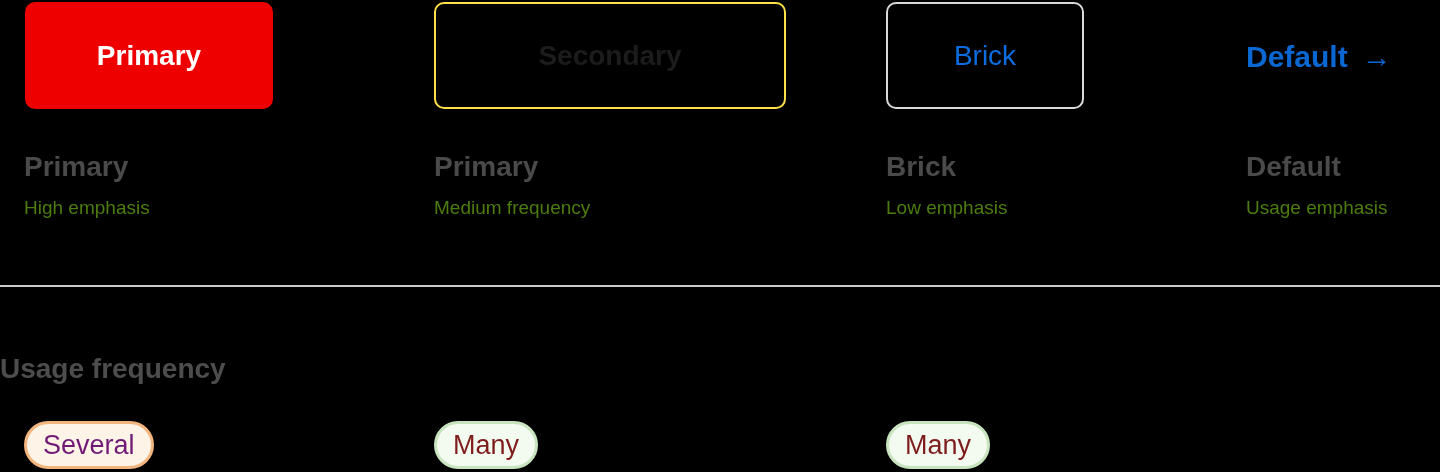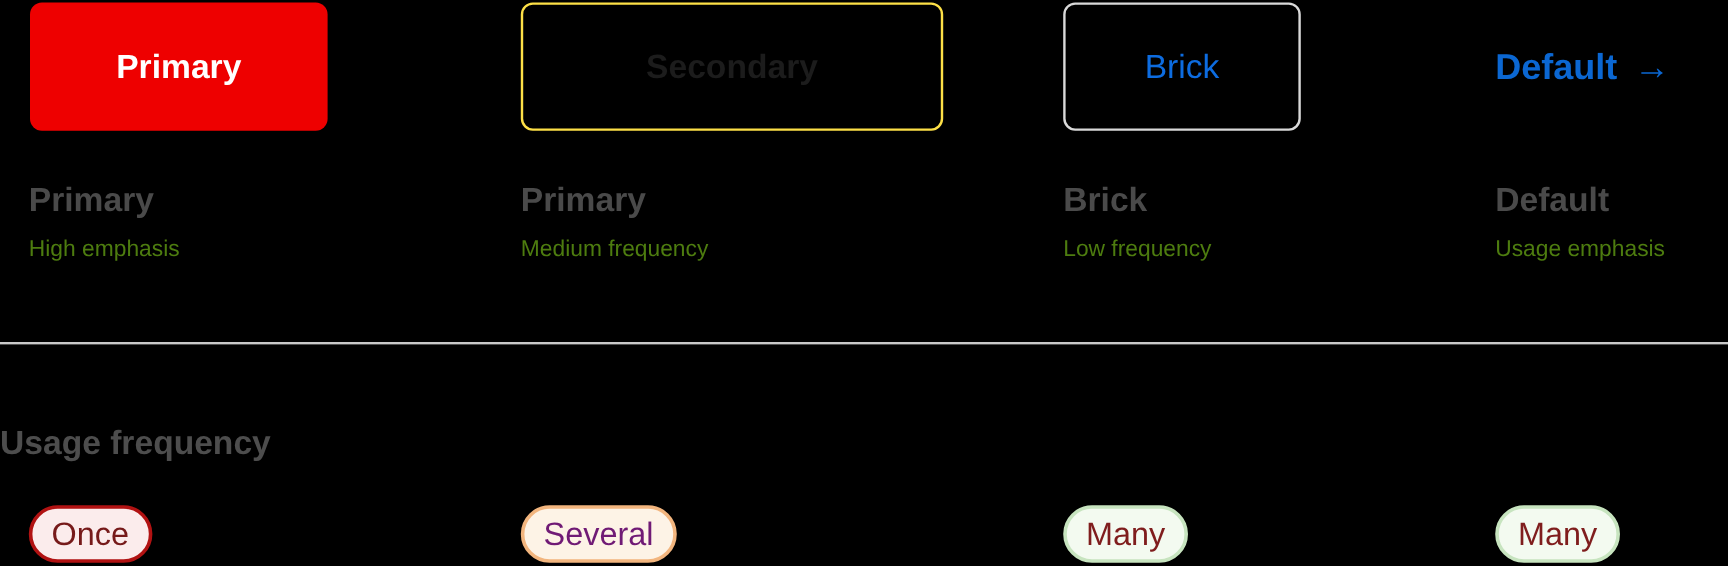--- a/index.html
+++ b/index.html
@@ -74,36 +74,33 @@
     <div class="cell">
       <div class="vname">Primary</div>
       <div class="vemph">High emphasis</div>
     </div>
     <div class="cell">
       <div class="vname">Primary</div>
       <div class="vemph">Medium frequency</div>
     </div>
     <div class="cell">
       <div class="vname">Brick</div>
-      <div class="vemph">Low frequency</div>
+      <div class="vemph">Low emphasis</div>
     </div>
     <div class="cell">
       <div class="vname">Default</div>
       <div class="vemph">Usage emphasis</div>
     </div>
   </div>
 
   <div id="divider"></div>
 
   <div id="usage-title">Usage frequency</div>
 
   <div class="grid row-badges">
-    <div class="cell">
-      <span class="badge badge-once">Once</span>
-    </div>
     <div class="cell">
       <span class="badge badge-several">Several</span>
     </div>
     <div class="cell">
       <span class="badge badge-many">Many</span>
     </div>
     <div class="cell">
       <span class="badge badge-many">Many</span>
     </div>
   </div>

